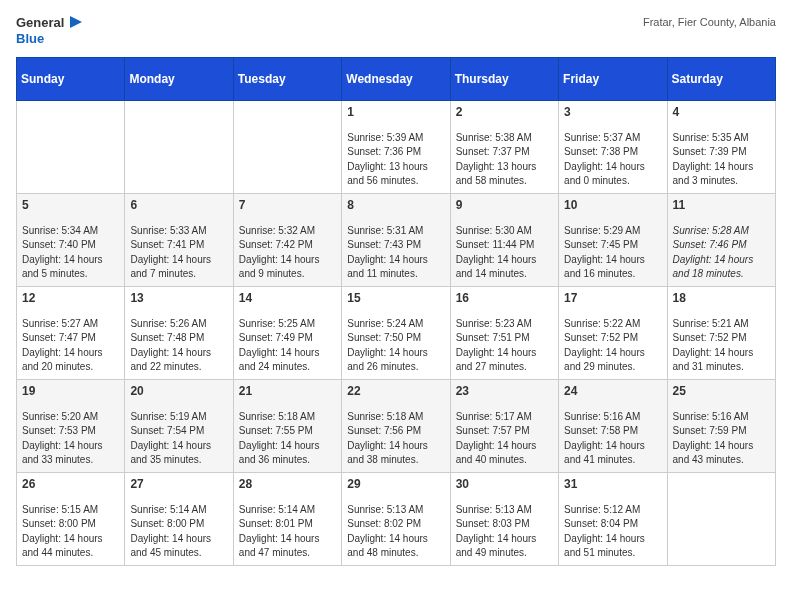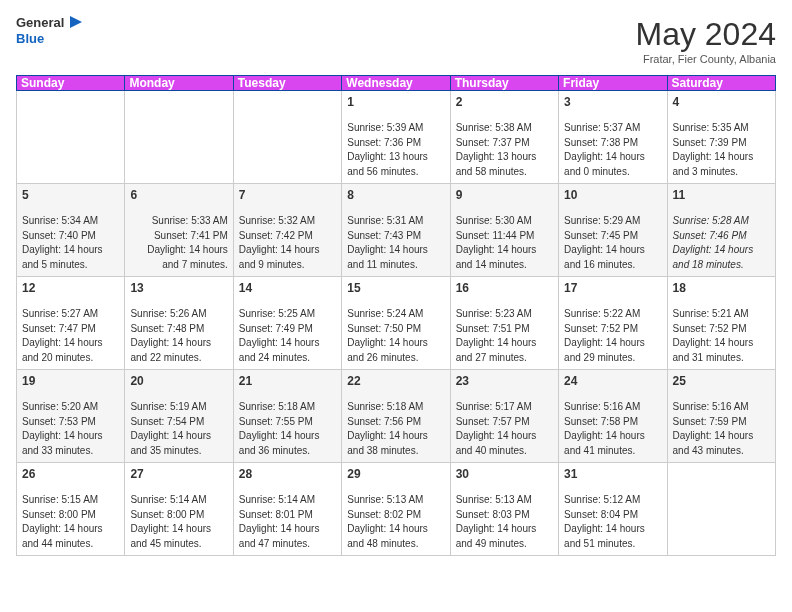--- a/index.html
+++ b/index.html
@@ -32,25 +32,25 @@
     .subtitle {
       font-size: 11px;
       color: #555;
     }
     table {
       width: 100%;
       border-collapse: collapse;
       table-layout: fixed;
     }
     th {
-      background-color: #d946ef;
+      background-color: #1d4ed8;
       color: #fff;
       font-size: 12px;
       font-weight: bold;
-      padding: 0 4px;
+      padding: 14px 4px;
       text-align: left;
       border: 1px solid #0d47a1;
     }
     td {
       border: 1px solid #ccc;
       vertical-align: top;
       padding: 4px 5px;
       font-size: 10.5px;
       color: #333;
       background: #fff;
@@ -80,21 +80,20 @@
 <div class="header">
   <div class="logo">
   <div style="font-family:Arial,sans-serif;font-size:13px;font-weight:bold;color:#333;line-height:1.15;">
     <span style="color:#333;">General</span><svg style="display:inline-block;vertical-align:middle;margin-left:2px;" width="16" height="16" viewBox="0 0 16 16">
           <polygon points="4,0 16,6 4,12" fill="#1565c0"></polygon>
         </svg><br>
     <span style="color:#1565c0;">Blue</span>
   </div>
 </div>
   <div class="title-block">
-    <div class="month-title">May 2024</div>
     <div class="subtitle">Fratar, Fier County, Albania</div>
   </div>
 </div>
 
 <table>
   <thead>
     <tr>
     <th>Sunday</th>
         <th>Monday</th>
         <th>Tuesday</th>
@@ -141,21 +140,21 @@
       <tr>
         <td>
           <div class="day-num">5</div>
           <div class="cell-info" style="white-space: pre-line;">Sunrise: 5:34 AM
 Sunset: 7:40 PM
 Daylight: 14 hours
 and 5 minutes.</div>
         </td>
         <td>
           <div class="day-num">6</div>
-          <div class="cell-info" style="white-space: pre-line; text-align: right;">Sunrise: 5:33 AM
+          <div class="cell-info" style="white-space: pre-line;">Sunrise: 5:33 AM
 Sunset: 7:41 PM
 Daylight: 14 hours
 and 7 minutes.</div>
         </td>
         <td>
           <div class="day-num">7</div>
           <div class="cell-info" style="white-space: pre-line;">Sunrise: 5:32 AM
 Sunset: 7:42 PM
 Daylight: 14 hours
 and 9 minutes.</div>

